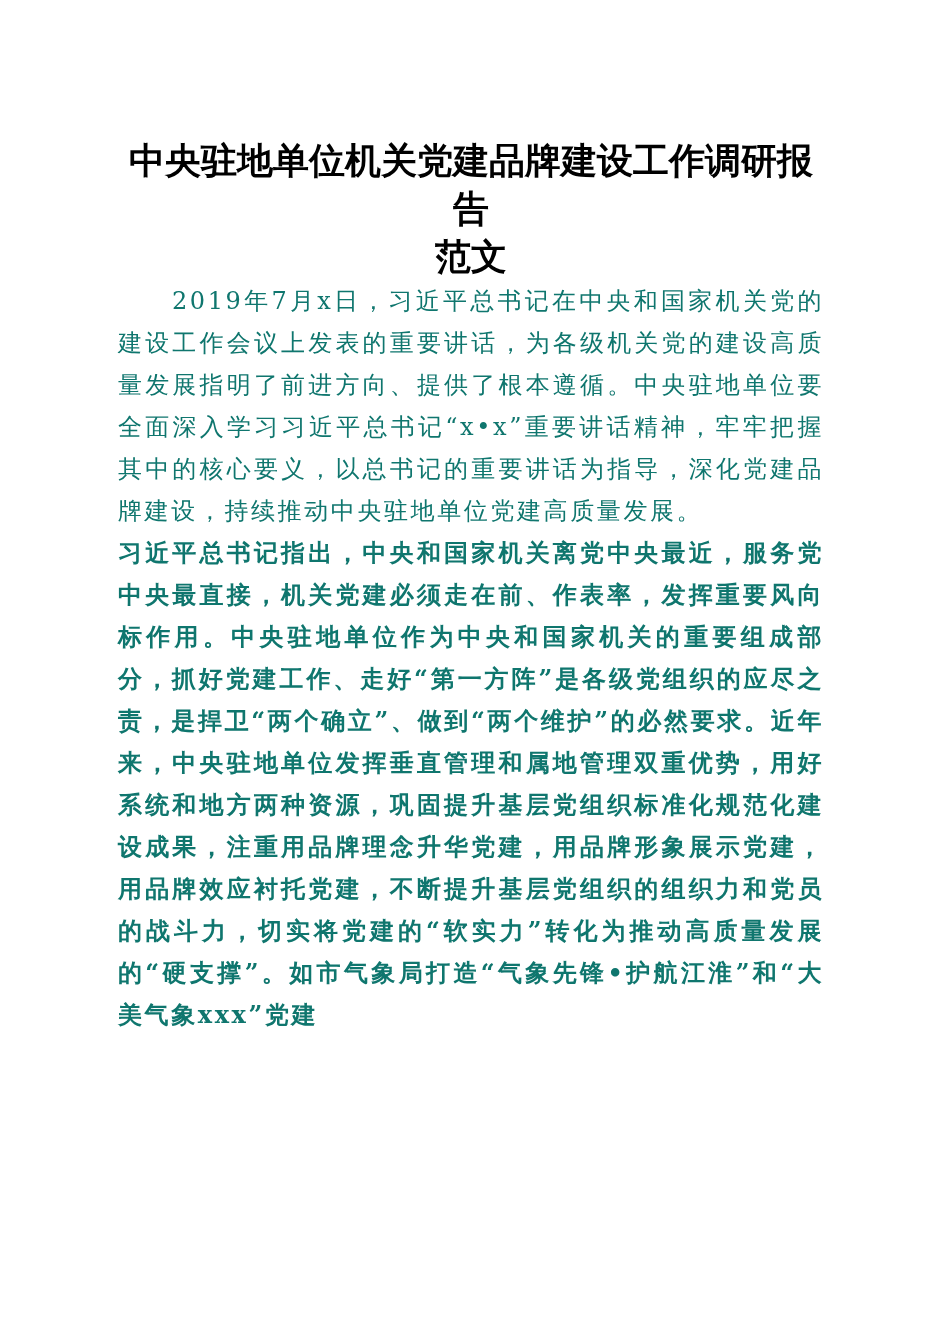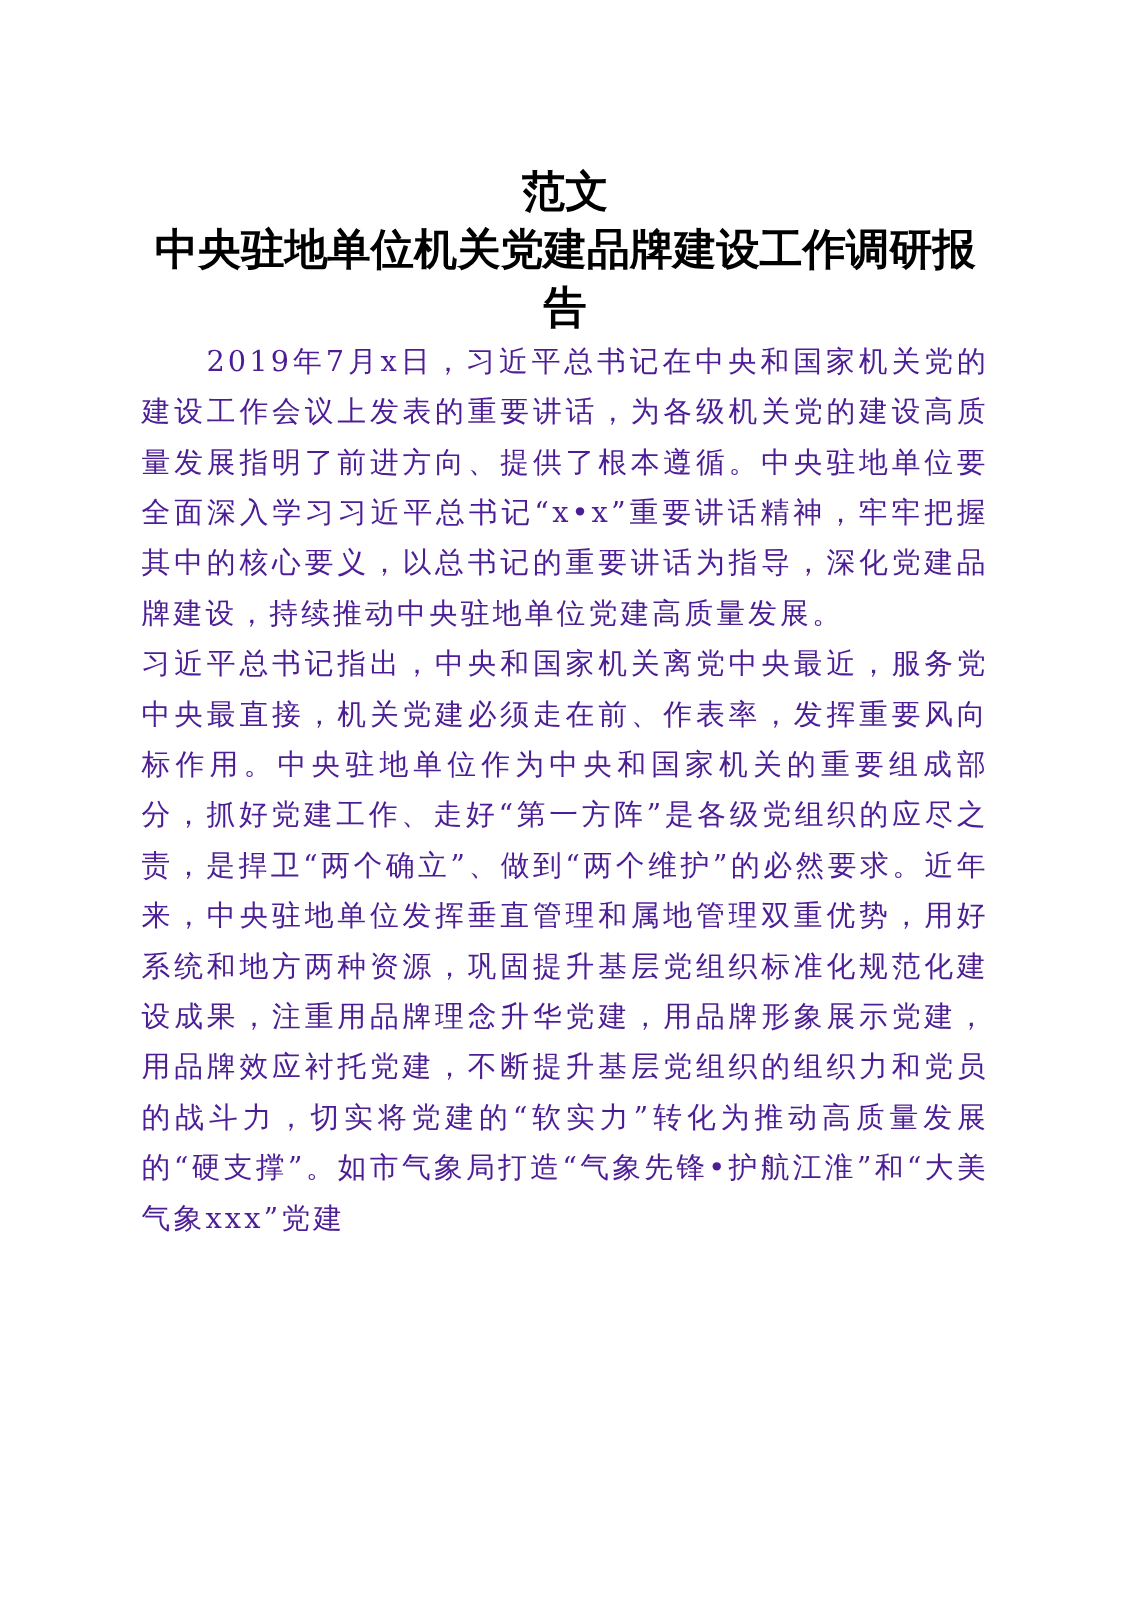--- a/index.html
+++ b/index.html
@@ -7,38 +7,38 @@
   .page { position: absolute; left: 118px; top: 0; width: 706px; }
   .title {
     position: absolute; left: 0; top: 136px; width: 706px;
     font-family: "DejaVu Serif", "Liberation Serif", serif;
     font-weight: bold; font-size: 36px; line-height: 48px;
     text-align: center; letter-spacing: 0px; color: #000;
   }
   .body {
     position: absolute; left: 0; top: 280px; width: 706px;
     font-family: "DejaVu Serif", "Liberation Serif", serif;
-    font-size: 24px; line-height: 42px; color: #4c1d95;
+    font-size: 24px; line-height: 42px; color: #0f766e;
     text-align: justify; letter-spacing: 2.6px;
   }
   .p { margin: 0; text-indent: 54px; }
-  .p.noindent { text-indent: 0; }
+  .p.noindent { text-indent: 0; font-weight: bold; }
   .h1 {
     margin: 0; text-indent: 54px;
     font-family: "DejaVu Sans", "Liberation Sans", sans-serif;
     font-weight: bold; font-size: 24px; letter-spacing: 0.6px;
   }
   .h2 { margin: 0; text-indent: 27px; letter-spacing: 2.6px; }
 </style>
 </head>
 <body>
 
 <div class="page">
   <div class="title">
+    <div>中央驻地单位机关党建品牌建设工作调研报告</div>
     <div>范文</div>
-    <div>中央驻地单位机关党建品牌建设工作调研报告</div>
   </div>
 
   <div class="body">
     <p class="p">2019年7月x日，习近平总书记在中央和国家机关党的建设工作会议上发表的重要讲话，为各级机关党的建设高质量发展指明了前进方向、提供了根本遵循。中央驻地单位要全面深入学习习近平总书记“x•x”重要讲话精神，牢牢把握其中的核心要义，以总书记的重要讲话为指导，深化党建品牌建设，持续推动中央驻地单位党建高质量发展。</p>
     <p class="p noindent">习近平总书记指出，中央和国家机关离党中央最近，服务党中央最直接，机关党建必须走在前、作表率，发挥重要风向标作用。中央驻地单位作为中央和国家机关的重要组成部分，抓好党建工作、走好“第一方阵”是各级党组织的应尽之责，是捍卫“两个确立”、做到“两个维护”的必然要求。近年来，中央驻地单位发挥垂直管理和属地管理双重优势，用好系统和地方两种资源，巩固提升基层党组织标准化规范化建设成果，注重用品牌理念升华党建，用品牌形象展示党建，用品牌效应衬托党建，不断提升基层党组织的组织力和党员的战斗力，切实将党建的“软实力”转化为推动高质量发展的“硬支撑”。如市气象局打造“气象先锋•护航江淮”和“大美气象xxx”党建</p>
   </div>
 </div>
 
 </body></html>

